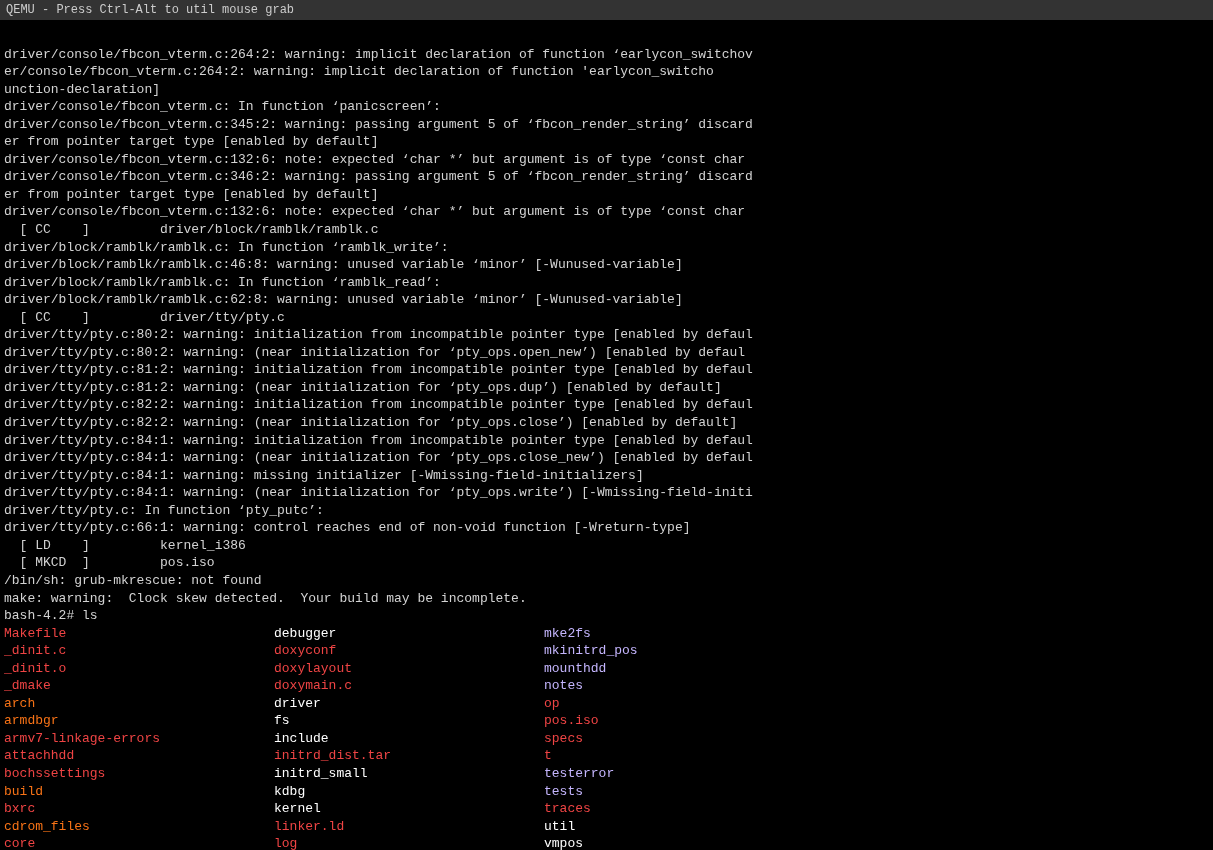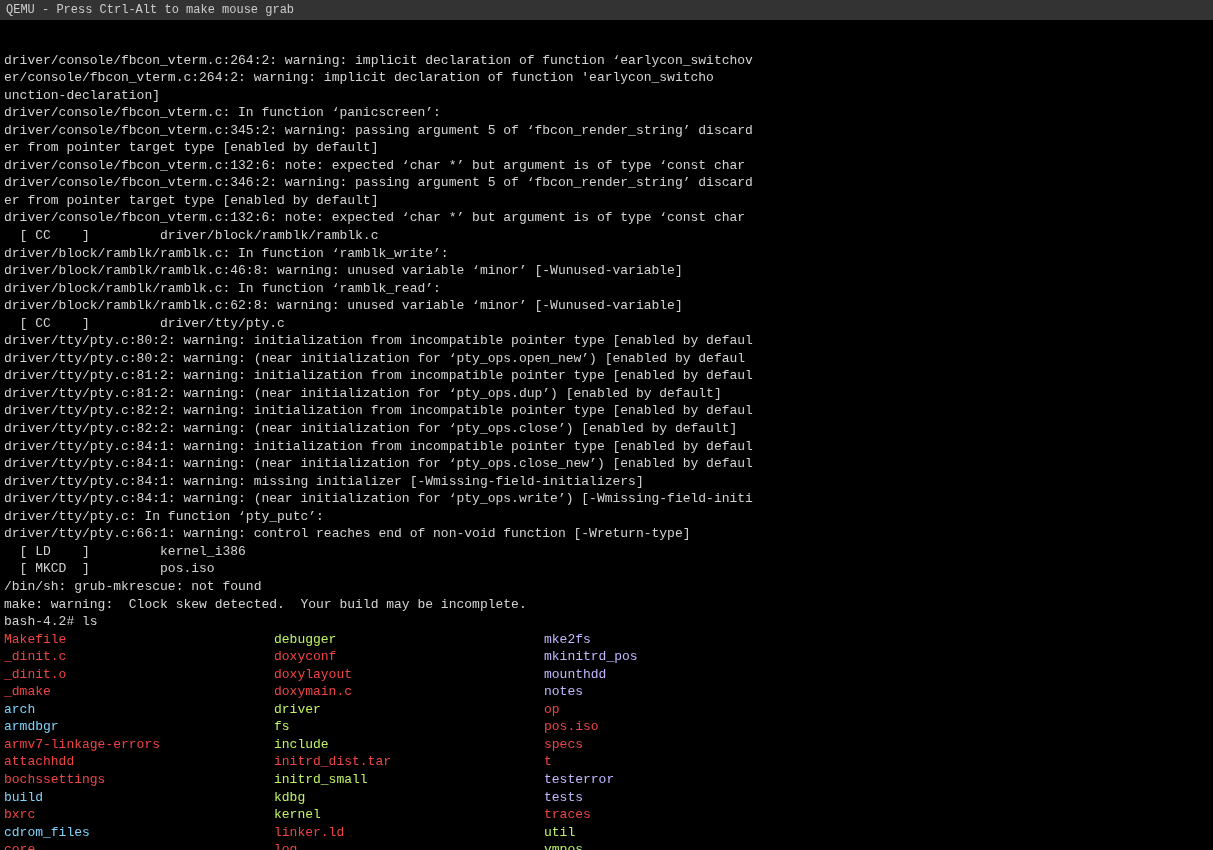--- a/index.html
+++ b/index.html
@@ -20,33 +20,33 @@
       color: #ccc;
       padding: 2px 6px;
       font-size: 12px;
       height: 20px;
       display: flex;
       align-items: center;
     }
     #terminal {
       background: #000;
       color: #aaa;
-      padding: 14px 4px;
+      padding: 8px 4px;
       height: 830px;
       overflow: hidden;
       white-space: pre;
       line-height: 1.35;
     }
     .white { color: #d3d3d3; }
-    .cyan { color: #bef264; }
+    .cyan { color: #ffffff; }
     .green { color: #c4b5fd; }
-    .blue { color: #7dd3fc; }
+    .blue { color: #f97316; }
     .default { color: #ef4444; }
   </style>
 </head>
 <body>
 
 <div id="titlebar">
-  <span>QEMU - Press Ctrl-Alt to make mouse grab</span>
+  <span>QEMU - Press Ctrl-Alt to util mouse grab</span>
 </div>
 
 <div id="terminal">
 <div><span class="white">driver/console/fbcon_vterm.c:264:2: warning: implicit declaration of function ‘earlycon_switchov</span></div><div><span class="white">er/console/fbcon_vterm.c:264:2: warning: implicit declaration of function 'earlycon_switcho</span></div><div><span class="white">unction-declaration]</span></div><div><span class="white">driver/console/fbcon_vterm.c: In function ‘panicscreen’:</span></div><div><span class="white">driver/console/fbcon_vterm.c:345:2: warning: passing argument 5 of ‘fbcon_render_string’ discard</span></div><div><span class="white">er from pointer target type [enabled by default]</span></div><div><span class="white">driver/console/fbcon_vterm.c:132:6: note: expected ‘char *’ but argument is of type ‘const char</span></div><div><span class="white">driver/console/fbcon_vterm.c:346:2: warning: passing argument 5 of ‘fbcon_render_string’ discard</span></div><div><span class="white">er from pointer target type [enabled by default]</span></div><div><span class="white">driver/console/fbcon_vterm.c:132:6: note: expected ‘char *’ but argument is of type ‘const char</span></div><div><span class="white">  [ CC    ]         driver/block/ramblk/ramblk.c</span></div><div><span class="white">driver/block/ramblk/ramblk.c: In function ‘ramblk_write’:</span></div><div><span class="white">driver/block/ramblk/ramblk.c:46:8: warning: unused variable ‘minor’ [-Wunused-variable]</span></div><div><span class="white">driver/block/ramblk/ramblk.c: In function ‘ramblk_read’:</span></div><div><span class="white">driver/block/ramblk/ramblk.c:62:8: warning: unused variable ‘minor’ [-Wunused-variable]</span></div><div><span class="white">  [ CC    ]         driver/tty/pty.c</span></div><div><span class="white">driver/tty/pty.c:80:2: warning: initialization from incompatible pointer type [enabled by defaul</span></div><div><span class="white">driver/tty/pty.c:80:2: warning: (near initialization for ‘pty_ops.open_new’) [enabled by defaul</span></div><div><span class="white">driver/tty/pty.c:81:2: warning: initialization from incompatible pointer type [enabled by defaul</span></div><div><span class="white">driver/tty/pty.c:81:2: warning: (near initialization for ‘pty_ops.dup’) [enabled by default]</span></div><div><span class="white">driver/tty/pty.c:82:2: warning: initialization from incompatible pointer type [enabled by defaul</span></div><div><span class="white">driver/tty/pty.c:82:2: warning: (near initialization for ‘pty_ops.close’) [enabled by default]</span></div><div><span class="white">driver/tty/pty.c:84:1: warning: initialization from incompatible pointer type [enabled by defaul</span></div><div><span class="white">driver/tty/pty.c:84:1: warning: (near initialization for ‘pty_ops.close_new’) [enabled by defaul</span></div><div><span class="white">driver/tty/pty.c:84:1: warning: missing initializer [-Wmissing-field-initializers]</span></div><div><span class="white">driver/tty/pty.c:84:1: warning: (near initialization for ‘pty_ops.write’) [-Wmissing-field-initi</span></div><div><span class="white">driver/tty/pty.c: In function ‘pty_putc’:</span></div><div><span class="white">driver/tty/pty.c:66:1: warning: control reaches end of non-void function [-Wreturn-type]</span></div><div><span class="white">  [ LD    ]         kernel_i386</span></div><div><span class="white">  [ MKCD  ]         pos.iso</span></div><div><span class="white">/bin/sh: grub-mkrescue: not found</span></div><div><span class="white">make: warning:  Clock skew detected.  Your build may be incomplete.</span></div><div><span class="white">bash-4.2# ls</span></div><div style="display: flex; flex-direction: row; gap: 0px;"><div style="width: 270px; min-width: 270px;"><div><span class="default">Makefile</span></div><div><span class="default">_dinit.c</span></div><div><span class="default">_dinit.o</span></div><div><span class="default">_dmake</span></div><div><span class="blue">arch</span></div><div><span class="blue">armdbgr</span></div><div><span class="default">armv7-linkage-errors</span></div><div><span class="default">attachhdd</span></div><div><span class="default">bochssettings</span></div><div><span class="blue">build</span></div><div><span class="default">bxrc</span></div><div><span class="blue">cdrom_files</span></div><div><span class="default">core</span></div><div><span class="blue">crt</span></div></div><div style="width: 270px; min-width: 270px;"><div><span class="cyan">debugger</span></div><div><span class="default">doxyconf</span></div><div><span class="default">doxylayout</span></div><div><span class="default">doxymain.c</span></div><div><span class="cyan">driver</span></div><div><span class="cyan">fs</span></div><div><span class="cyan">include</span></div><div><span class="default">initrd_dist.tar</span></div><div><span class="cyan">initrd_small</span></div><div><span class="cyan">kdbg</span></div><div><span class="cyan">kernel</span></div><div><span class="default">linker.ld</span></div><div><span class="default">log</span></div><div><span class="default">loophdd</span></div></div><div style="width: 200px; min-width: 200px;"><div><span class="green">mke2fs</span></div><div><span class="green">mkinitrd_pos</span></div><div><span class="green">mounthdd</span></div><div><span class="green">notes</span></div><div><span class="default">op</span></div><div><span class="default">pos.iso</span></div><div><span class="default">specs</span></div><div><span class="default">t</span></div><div><span class="green">testerror</span></div><div><span class="green">tests</span></div><div><span class="default">traces</span></div><div><span class="cyan">util</span></div><div><span class="cyan">vmpos</span></div></div></div></div>
 
 </body></html>

